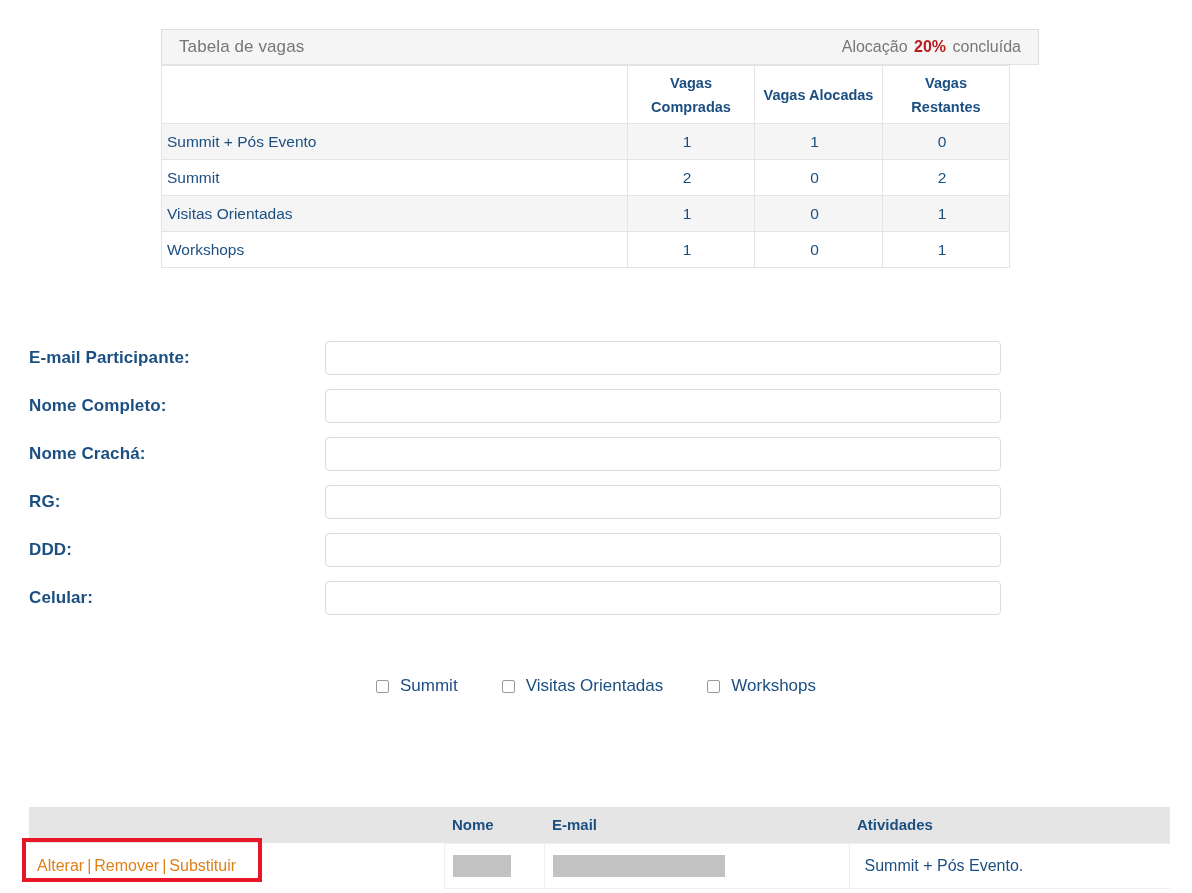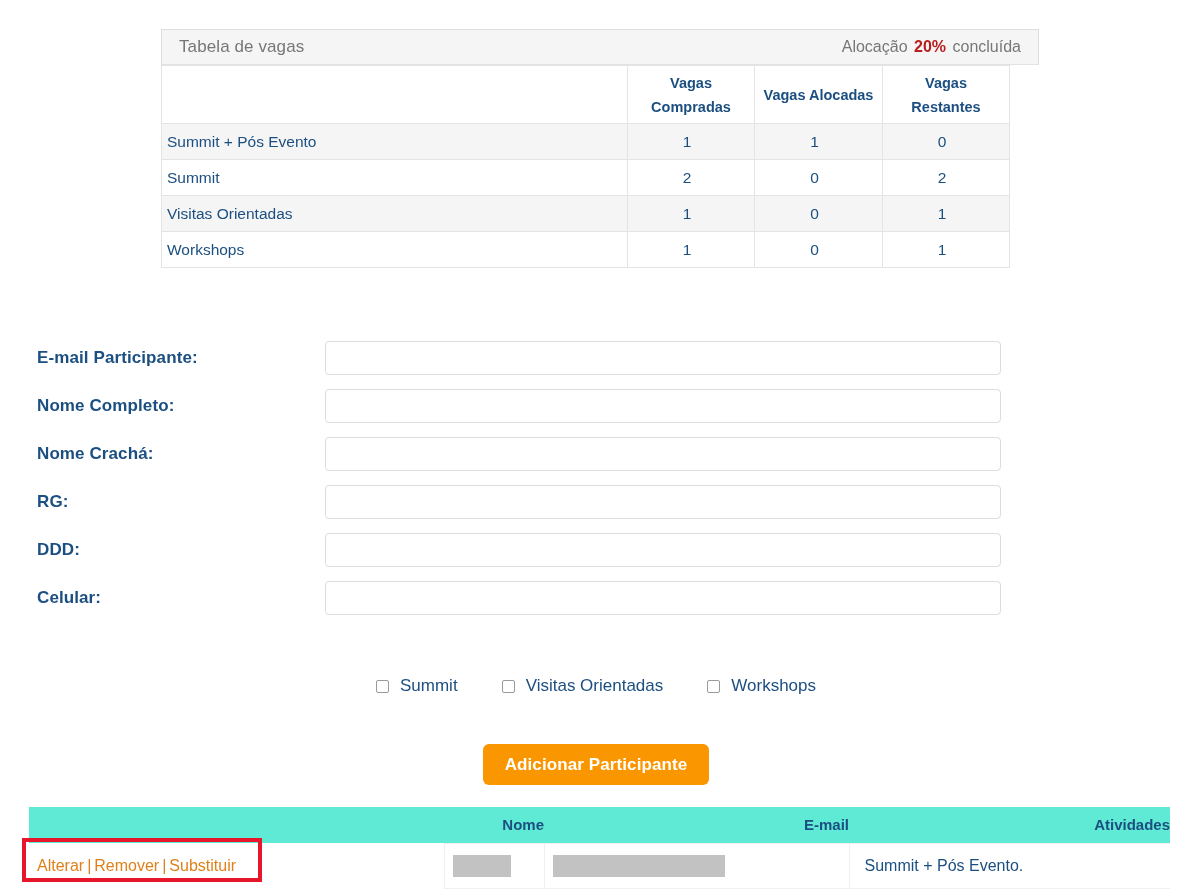--- a/index.html
+++ b/index.html
@@ -87,21 +87,21 @@
   
   .form-area { position: absolute; left: 0; top: 334px; width: 1192px; }
   .form-row {
     display: flex;
     align-items: center;
     height: 48px;
     margin-bottom: 0px;
   }
   .form-label {
     width: 325px;
-    padding-left: 37px;
+    padding-left: 29px;
     font-size: 17px;
     font-weight: bold;
     color: #1c4f81;
     letter-spacing: .1px;
   }
   .form-input {
     width: 676px;
     height: 34px;
     border: 1px solid #dcdcdc;
     border-radius: 4px;
@@ -170,26 +170,26 @@
   
   .part-table {
     position: absolute;
     left: 29px;
     top: 807px;
     width: 1141px;
     border-collapse: collapse;
     table-layout: fixed;
   }
   .part-table th {
-    background: #5eead4;
+    background: #e5e5e5;
     border: none;
     color: #1c4f81;
     font-size: 15px;
     font-weight: bold;
-    text-align: right;
+    text-align: left;
     height: 36px;
     padding: 0 0 0 8px;
     vertical-align: middle;
   }
   .part-table td {
     border: 1px solid #efefef;
     border-left: none;
     border-right: none;
     height: 45px;
     vertical-align: middle;
@@ -331,23 +331,20 @@
     <div class="cb-item">
       <span class="cb-box"></span>
       <span class="cb-label">Visitas Orientadas</span>
     </div>
     <div class="cb-item">
       <span class="cb-box"></span>
       <span class="cb-label">Workshops</span>
     </div>
   </div>
 
-  <div class="btn-wrap">
-    <button class="btn-add">Adicionar Participante</button>
-  </div>
 
   <table class="part-table">
     <colgroup>
       <col class="col-actions">
       <col class="col-nome">
       <col class="col-email">
       <col class="col-atv">
     </colgroup>
     <thead>
       <tr>

